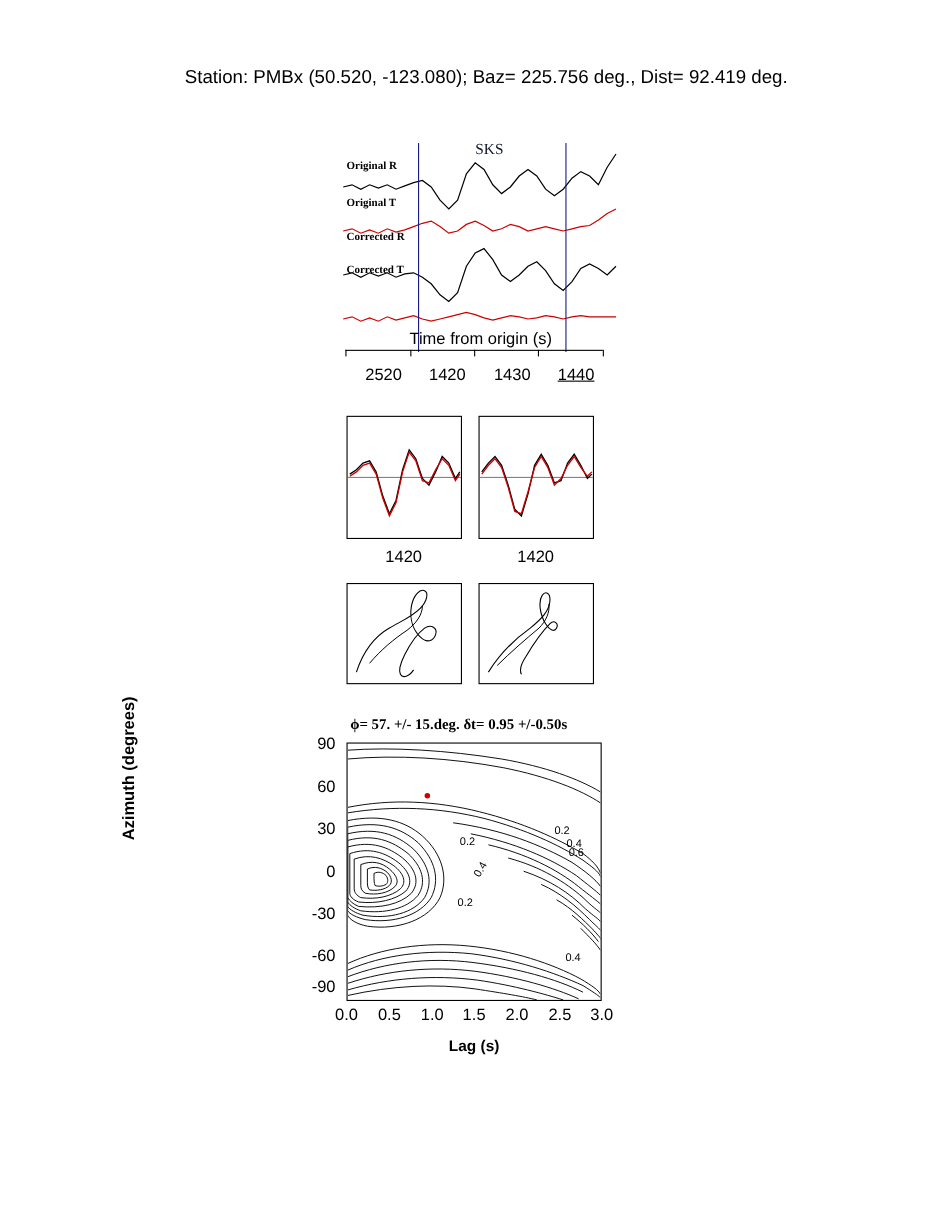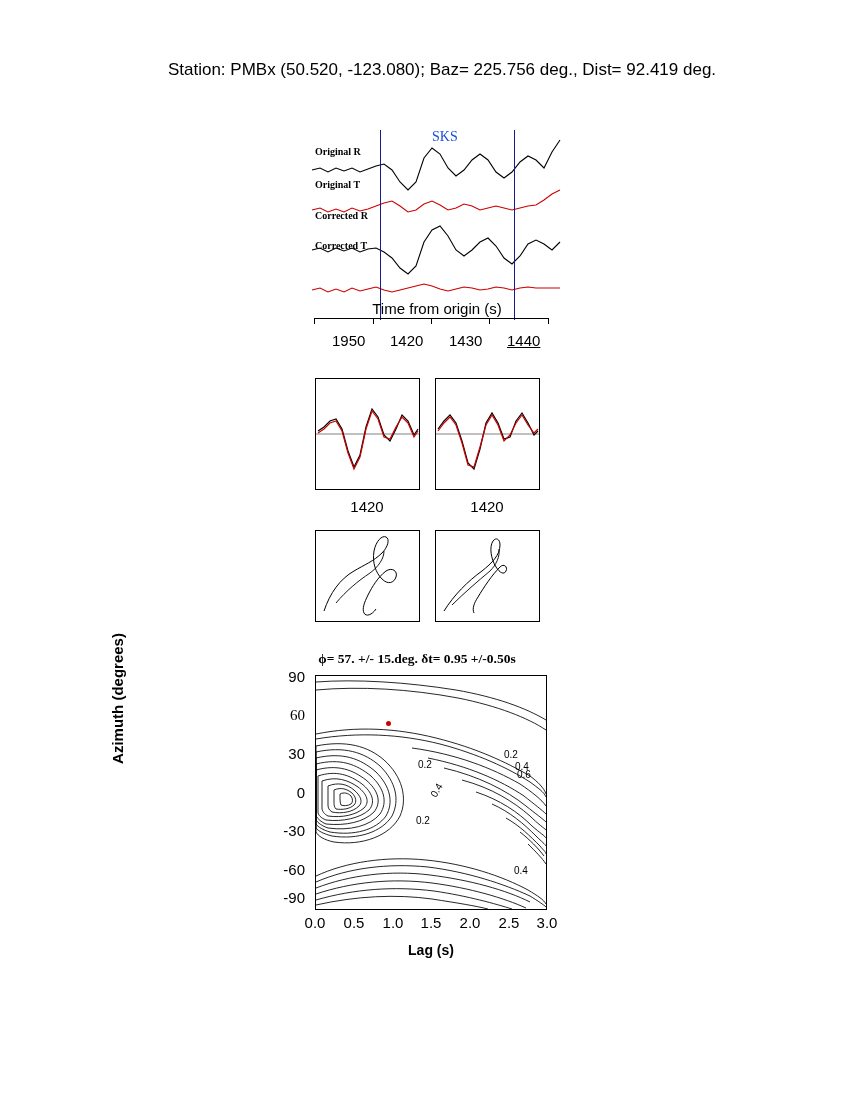--- a/index.html
+++ b/index.html
@@ -42,21 +42,21 @@
   .wavelabel {
     position: absolute;
     font-size: 10px;
     font-weight: bold;
     font-family: "Liberation Serif", serif;
     white-space: nowrap;
   }
   .sks-label {
     position: absolute;
     font-size: 14px;
-    color: #1d4ed8;
+    color: #0f172a;
     font-family: "Liberation Serif", serif;
   }
   .vline {
     position: absolute;
     width: 1px;
     background: #1a1a8c;
   }
   #timeaxislabel {
     position: absolute;
     left: 285px;
@@ -204,21 +204,21 @@
   <div class="axisline" style="left:297px; top:318px; width:234px;"></div>
   <div class="tickmark" style="left:297px; top:318px; height:6px;"></div>
   <div class="tickmark" style="left:356px; top:318px; height:6px;"></div>
   <div class="tickmark" style="left:414px; top:318px; height:6px;"></div>
   <div class="tickmark" style="left:472px; top:318px; height:6px;"></div>
   <div class="tickmark" style="left:531px; top:318px; height:6px;"></div>
 
   <div id="timeaxislabel">Time from origin (s)</div>
 
   <div id="timeticks">
-    <span style="left:30px;">1950</span>
+    <span style="left:30px;">2520</span>
     <span style="left:88px;">1420</span>
     <span style="left:147px;">1430</span>
     <span style="left:205px;text-decoration:underline;">1440</span>
   </div>
 
   <div class="box" style="left:298px; top:378px; width:105px; height:112px;">
     <svg width="103" height="110">
       <line x1="0" y1="55" x2="103" y2="55" stroke="#000" stroke-width="0.5"></line>
       <line x1="51" y1="0" x2="51" y2="110" stroke="#000" stroke-width="0.4" opacity="0"></line>
       <path d="M2,52 L8,48 L14,42 L20,40 L26,50 L32,72 L38,88 L44,76 L50,48 L56,30 L62,38 L68,56 L74,62 L80,50 L86,36 L92,42 L98,56 L102,50" fill="none" stroke="#000000" stroke-width="1.2"></path>
@@ -307,21 +307,21 @@
         <text x="201" y="102">0.6</text>
         <text x="120" y="122" transform="rotate(-60 120 122)">0.4</text>
         <text x="198" y="198">0.4</text>
       </g>
     </svg>
 
     <div class="redmark" style="left:70px; top:45px;"></div>
   </div>
 
   <div class="ylab" style="left:240px; top:668px;">90</div>
-  <div class="ylab" style="left:240px; top:707px;font-family:Liberation Serif, serif;">60</div>
+  <div class="ylab" style="left:240px; top:707px;">60</div>
   <div class="ylab" style="left:240px; top:745px;">30</div>
   <div class="ylab" style="left:240px; top:784px;">0</div>
   <div class="ylab" style="left:240px; top:822px;">-30</div>
   <div class="ylab" style="left:240px; top:861px;">-60</div>
   <div class="ylab" style="left:240px; top:889px;">-90</div>
 
   <div class="xlab" style="left:278px; top:914px;">0.0</div>
   <div class="xlab" style="left:317px; top:914px;">0.5</div>
   <div class="xlab" style="left:356px; top:914px;">1.0</div>
   <div class="xlab" style="left:394px; top:914px;">1.5</div>

